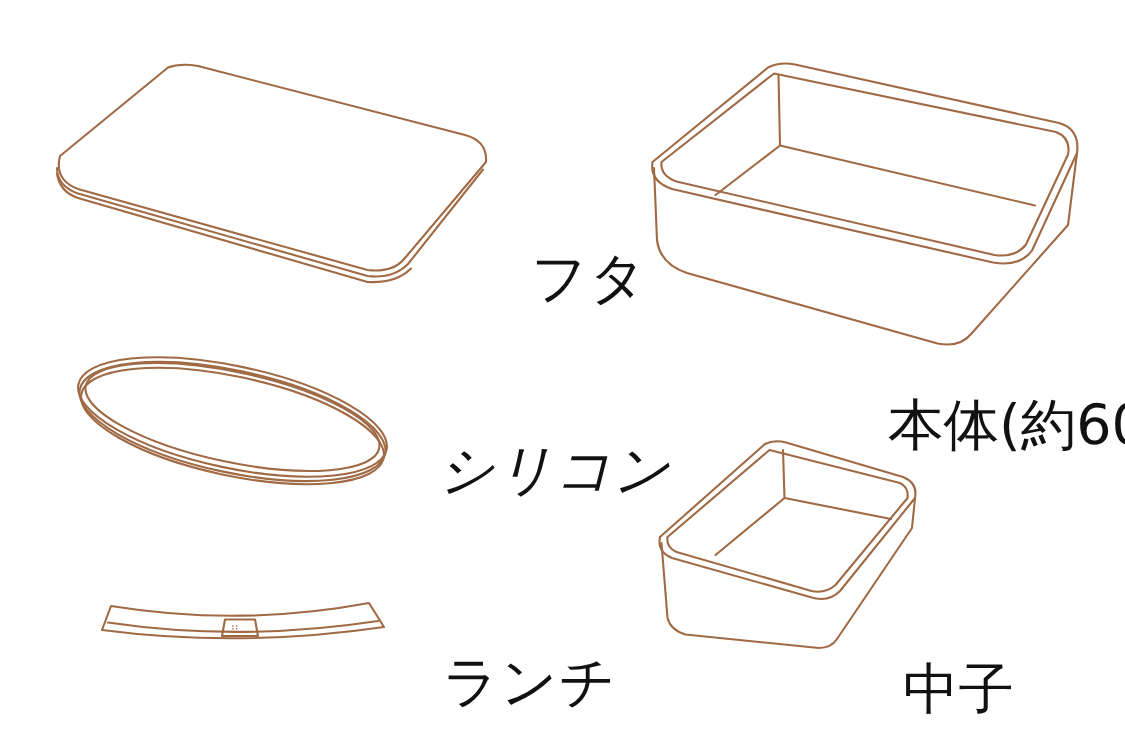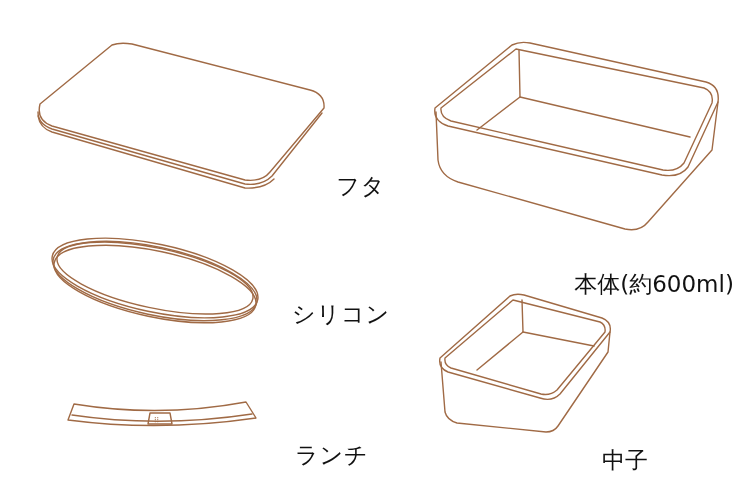--- a/index.html
+++ b/index.html
@@ -1,19 +1,19 @@
 <!DOCTYPE html>
 <html><head>
 <meta charset="utf-8">
 <style>
   html, body { margin:0; padding:0; background:#ffffff; }
   body { width:750px; height:500px; position:relative; overflow:hidden; font-family:"DejaVu Sans", sans-serif; }
   .stage { position:absolute; left:0; top:0; width:750px; height:500px; }
   svg.art { position:absolute; left:0; top:0; }
-  .label { position:absolute; color:#111; font-size:23px; line-height:32px; letter-spacing:1px; white-space:pre; }
+  .label { position:absolute; color:#111; font-size:37px; line-height:32px; letter-spacing:1px; white-space:pre; }
 </style>
 </head>
 <body>
 
 <div class="stage">
   <svg class="art" width="750" height="500" viewBox="0 0 750 500" fill="none" stroke="#a06a45" stroke-width="1.4" stroke-linejoin="round" stroke-linecap="round">
 
     <g>
       <path d="M112,45 Q120,42 132,44 L310,90 Q325,94 324,108 L270,172 Q262,182 245,180 L52,126 Q36,120 40,104 Z"></path>
       <path d="M38,112 Q38,124 52,129 L245,184 Q262,186 272,176 L322,113"></path>
@@ -52,21 +52,21 @@
   </svg>
 
   <div class="label" style="left:303px; top:138px;">
     <span>フタ</span>
   </div>
 
   <div class="label" style="left:545px; top:236px; letter-spacing:0;">
     <span>本体(約600ml)</span>
   </div>
 
-  <div class="label" style="left:292px; top:234px;">
+  <div class="label" style="left:292px; top:234px;font-style:italic;">
     <div>シリコン</div>
   </div>
 
   <div class="label" style="left:295px; top:375px;">
     <div>ランチ</div>
     
   </div>
 
   <div class="label" style="left:602px; top:380px; letter-spacing:0;">
     <div>中子</div>

